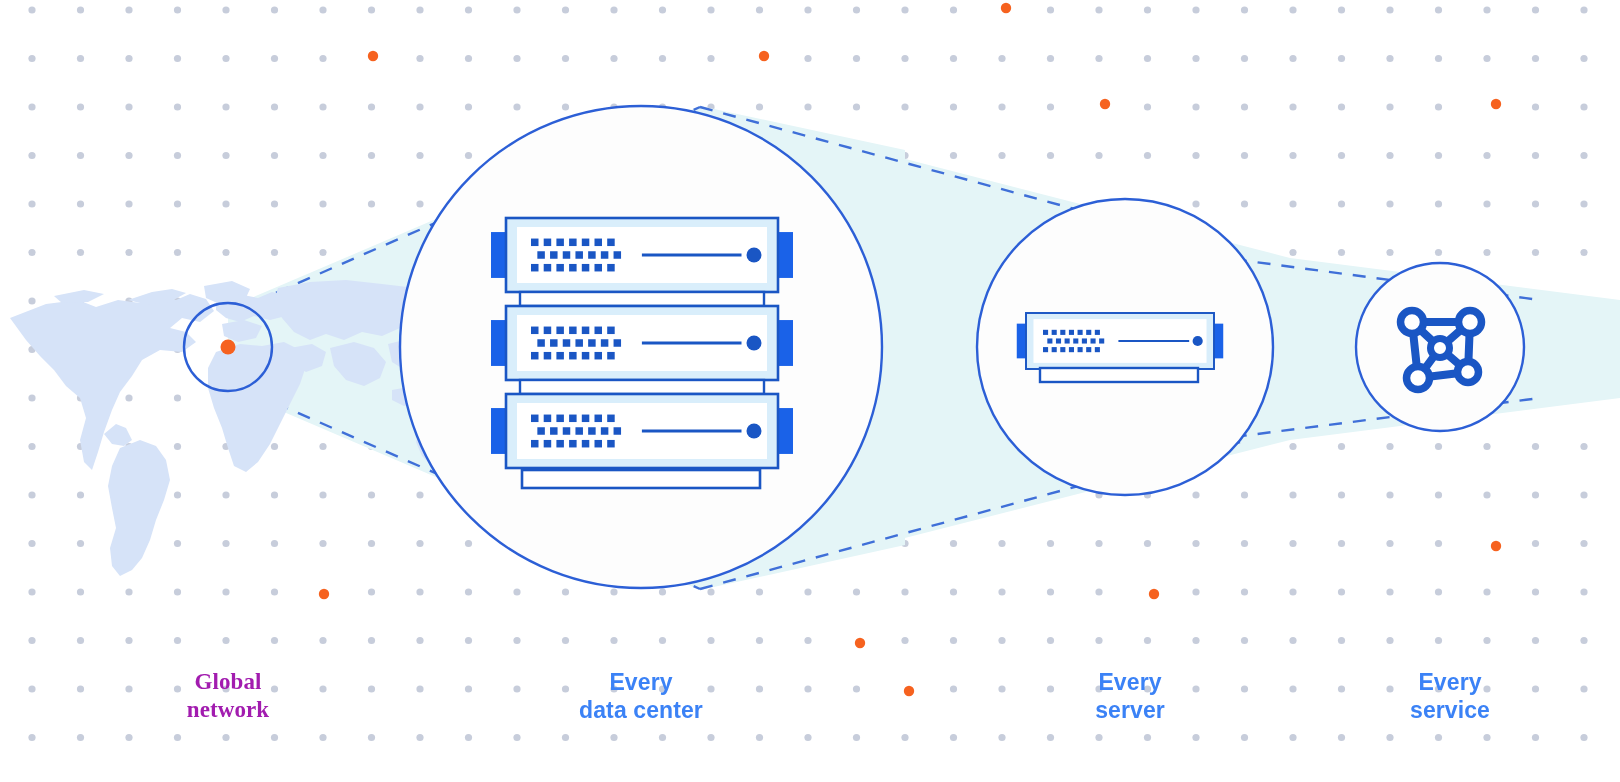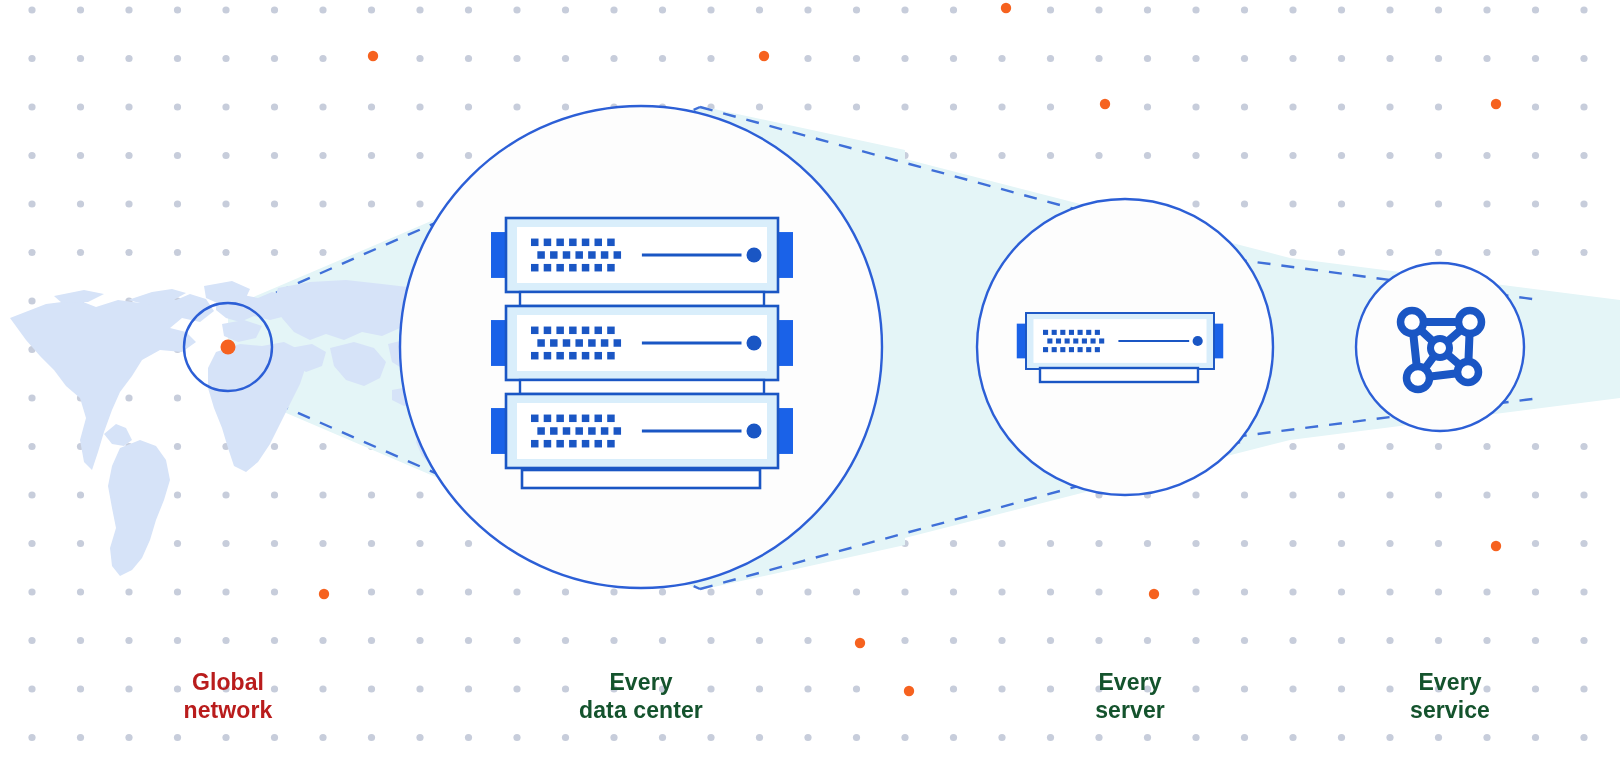--- a/index.html
+++ b/index.html
@@ -5,24 +5,24 @@
   html,body{margin:0;padding:0;}
   body{
     width:1620px;height:782px;position:relative;overflow:hidden;
     background:#ffffff;
     font-family:"Liberation Sans", sans-serif;
   }
   #stage{position:absolute;inset:0;width:1620px;height:782px;}
   svg.layer{position:absolute;left:0;top:0;width:1620px;height:782px;}
   .label{
     position:absolute;text-align:center;line-height:1.22;
-    font-size:23px;font-weight:700;color:#14532d;letter-spacing:.1px;
+    font-size:23px;font-weight:700;color:#3b82f6;letter-spacing:.1px;
     white-space:pre-line;
   }
-  .label.blue{color:#b91c1c;}
+  .label.blue{color:#a21caf;font-family:Liberation Serif, serif;}
 </style>
 </head>
 <body>
 
 <div id="stage">
 
   <svg class="layer" viewBox="0 0 1620 782">
     <g id="grid-dots">
         <circle cx="32.0" cy="10.0" r="3.6" fill="#c7cddb"></circle>
         <circle cx="80.5" cy="10.0" r="3.6" fill="#c7cddb"></circle>

